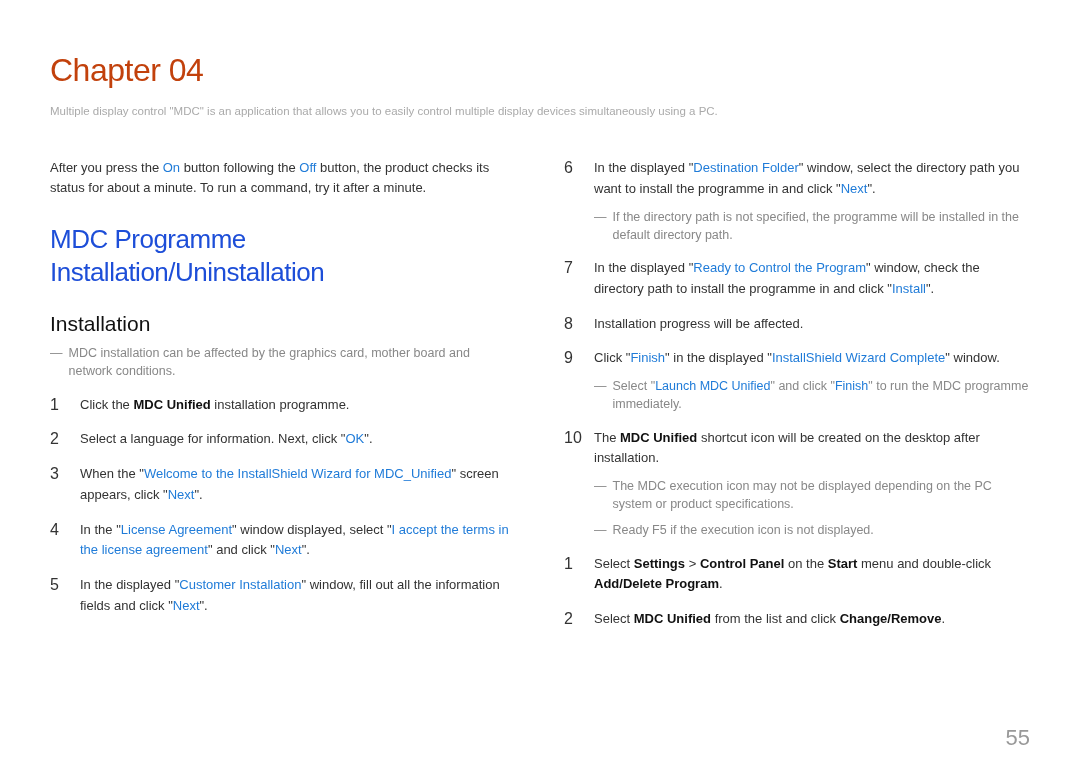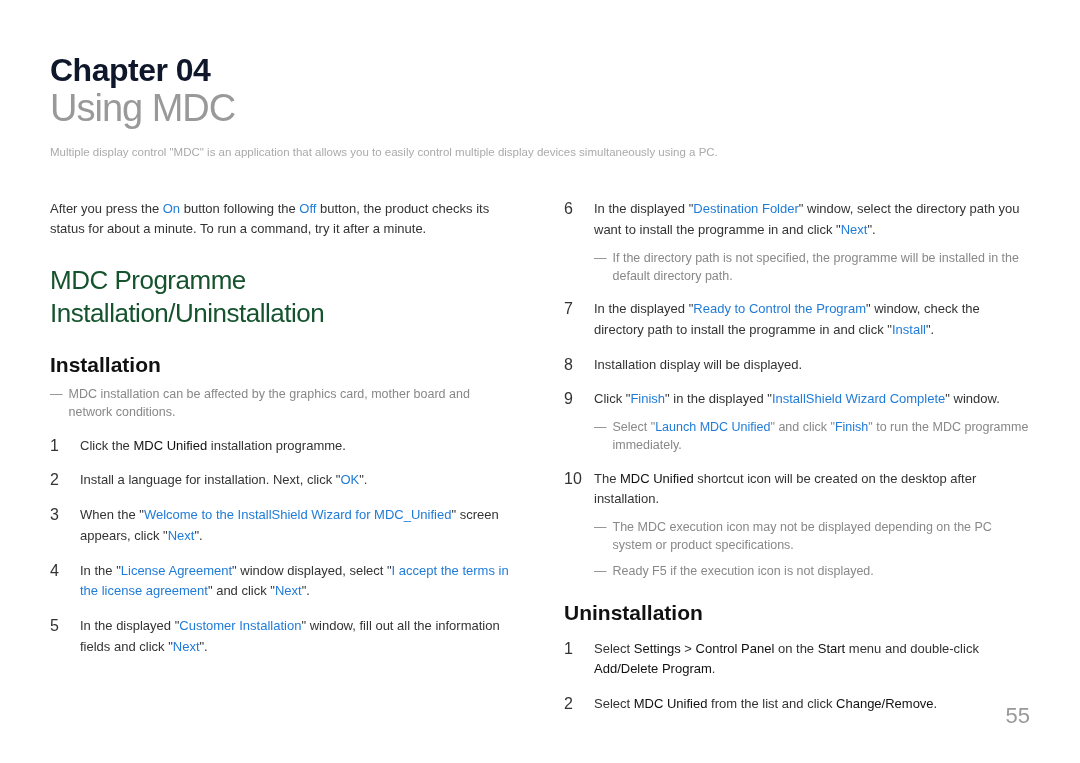--- a/index.html
+++ b/index.html
@@ -8,23 +8,23 @@
     height: 763px;
     font-family: Arial, Helvetica, sans-serif;
     background: #fff;
     position: relative;
     overflow: hidden;
   }
   .page {
     padding: 52px 50px 40px 50px;
   }
   .chapter-label {
-    color: #0f172a;
+    color: #c2410c;
     font-size: 32px;
-    font-weight: 700;
+    font-weight: 400;
     letter-spacing: -0.5px;
   }
   .chapter-title {
     color: #999;
     font-size: 38px;
     font-weight: 400;
     letter-spacing: -1px;
     margin-top: -2px;
   }
   .intro {
@@ -41,31 +41,31 @@
   .col {
     flex: 1;
     min-width: 0;
   }
   .before-note {
     font-size: 13px;
     color: #333;
     line-height: 1.5;
   }
   .section-title-blue {
-    color: #14532d;
+    color: #1d4ed8;
     font-size: 26px;
     font-weight: 400;
     margin-top: 26px;
     line-height: 1.25;
     letter-spacing: -0.5px;
   }
   .sub-title {
     color: #111;
     font-size: 21px;
-    font-weight: 700;
+    font-weight: 400;
     margin-top: 24px;
   }
   .sub-title.unin {
     margin-top: 20px;
   }
   .dash-note {
     color: #888;
     font-size: 12.5px;
     display: flex;
     gap: 6px;
@@ -83,36 +83,35 @@
   }
   .step .num {
     flex: 0 0 18px;
     font-size: 16px;
     color: #333;
     font-weight: 400;
     line-height: 1.3;
   }
   .step .body { flex: 1; }
   .link { color: #1f7bd8; }
-  .bold { font-weight: 400; color: #111; }
+  .bold { font-weight: 700; color: #111; }
   .page-number {
     position: absolute;
     right: 50px;
-    bottom: 34px;
+    bottom: 12px;
     font-size: 22px;
     color: #999;
   }
 </style>
 </head>
 <body>
 
 <div class="page">
 
   <div class="chapter-label">Chapter 04</div>
-  <div class="chapter-title">Using MDC</div>
   <div class="intro">
     <div>Multiple display control "MDC" is an application that allows you to easily control multiple display devices simultaneously using a PC.</div>
   </div>
 
   <div class="columns">
 
     <div class="col">
 
       <div class="before-note">
         <span>After you press the </span><span class="link">On</span><span> button following the </span><span class="link">Off</span><span> button, the product checks its status for about a minute. To run a command, try it after a minute.</span>
@@ -130,21 +129,21 @@
       <div class="step">
         <div class="num">1</div>
         <div class="body">
           <span>Click the </span><span class="bold">MDC Unified</span><span> installation programme.</span>
         </div>
       </div>
 
       <div class="step">
         <div class="num">2</div>
         <div class="body">
-          <span>Install a language for installation. Next, click "</span><span class="link">OK</span><span>".</span>
+          <span>Select a language for information. Next, click "</span><span class="link">OK</span><span>".</span>
         </div>
       </div>
 
       <div class="step">
         <div class="num">3</div>
         <div class="body">
           <span>When the "</span><span class="link">Welcome to the InstallShield Wizard for MDC_Unified</span><span>" screen appears, click "</span><span class="link">Next</span><span>".</span>
         </div>
       </div>
 
@@ -179,21 +178,21 @@
 
       <div class="step">
         <div class="num">7</div>
         <div class="body">
           <span>In the displayed "</span><span class="link">Ready to Control the Program</span><span>" window, check the directory path to install the programme in and click "</span><span class="link">Install</span><span>".</span>
         </div>
       </div>
 
       <div class="step">
         <div class="num">8</div>
-        <div class="body">Installation display will be displayed.</div>
+        <div class="body">Installation progress will be affected.</div>
       </div>
 
       <div class="step">
         <div class="num">9</div>
         <div class="body">
           <span>Click "</span><span class="link">Finish</span><span>" in the displayed "</span><span class="link">InstallShield Wizard Complete</span><span>" window.</span>
           <div class="dash-note">
             <span class="dash">―</span>
             <span>
               <span>Select "</span><span class="link">Launch MDC Unified</span><span>" and click "</span><span class="link">Finish</span><span>" to run the MDC programme immediately.</span>
@@ -210,21 +209,20 @@
             <span class="dash">―</span>
             <span>The MDC execution icon may not be displayed depending on the PC system or product specifications.</span>
           </div>
           <div class="dash-note">
             <span class="dash">―</span>
             <span>Ready F5 if the execution icon is not displayed.</span>
           </div>
         </div>
       </div>
 
-      <div class="sub-title unin">Uninstallation</div>
 
       <div class="step">
         <div class="num">1</div>
         <div class="body">
           <span>Select </span><span class="bold">Settings</span><span> &gt; </span><span class="bold">Control Panel</span><span> on the </span><span class="bold">Start</span><span> menu and double-click </span><span class="bold">Add/Delete Program</span><span>.</span>
         </div>
       </div>
 
       <div class="step">
         <div class="num">2</div>

